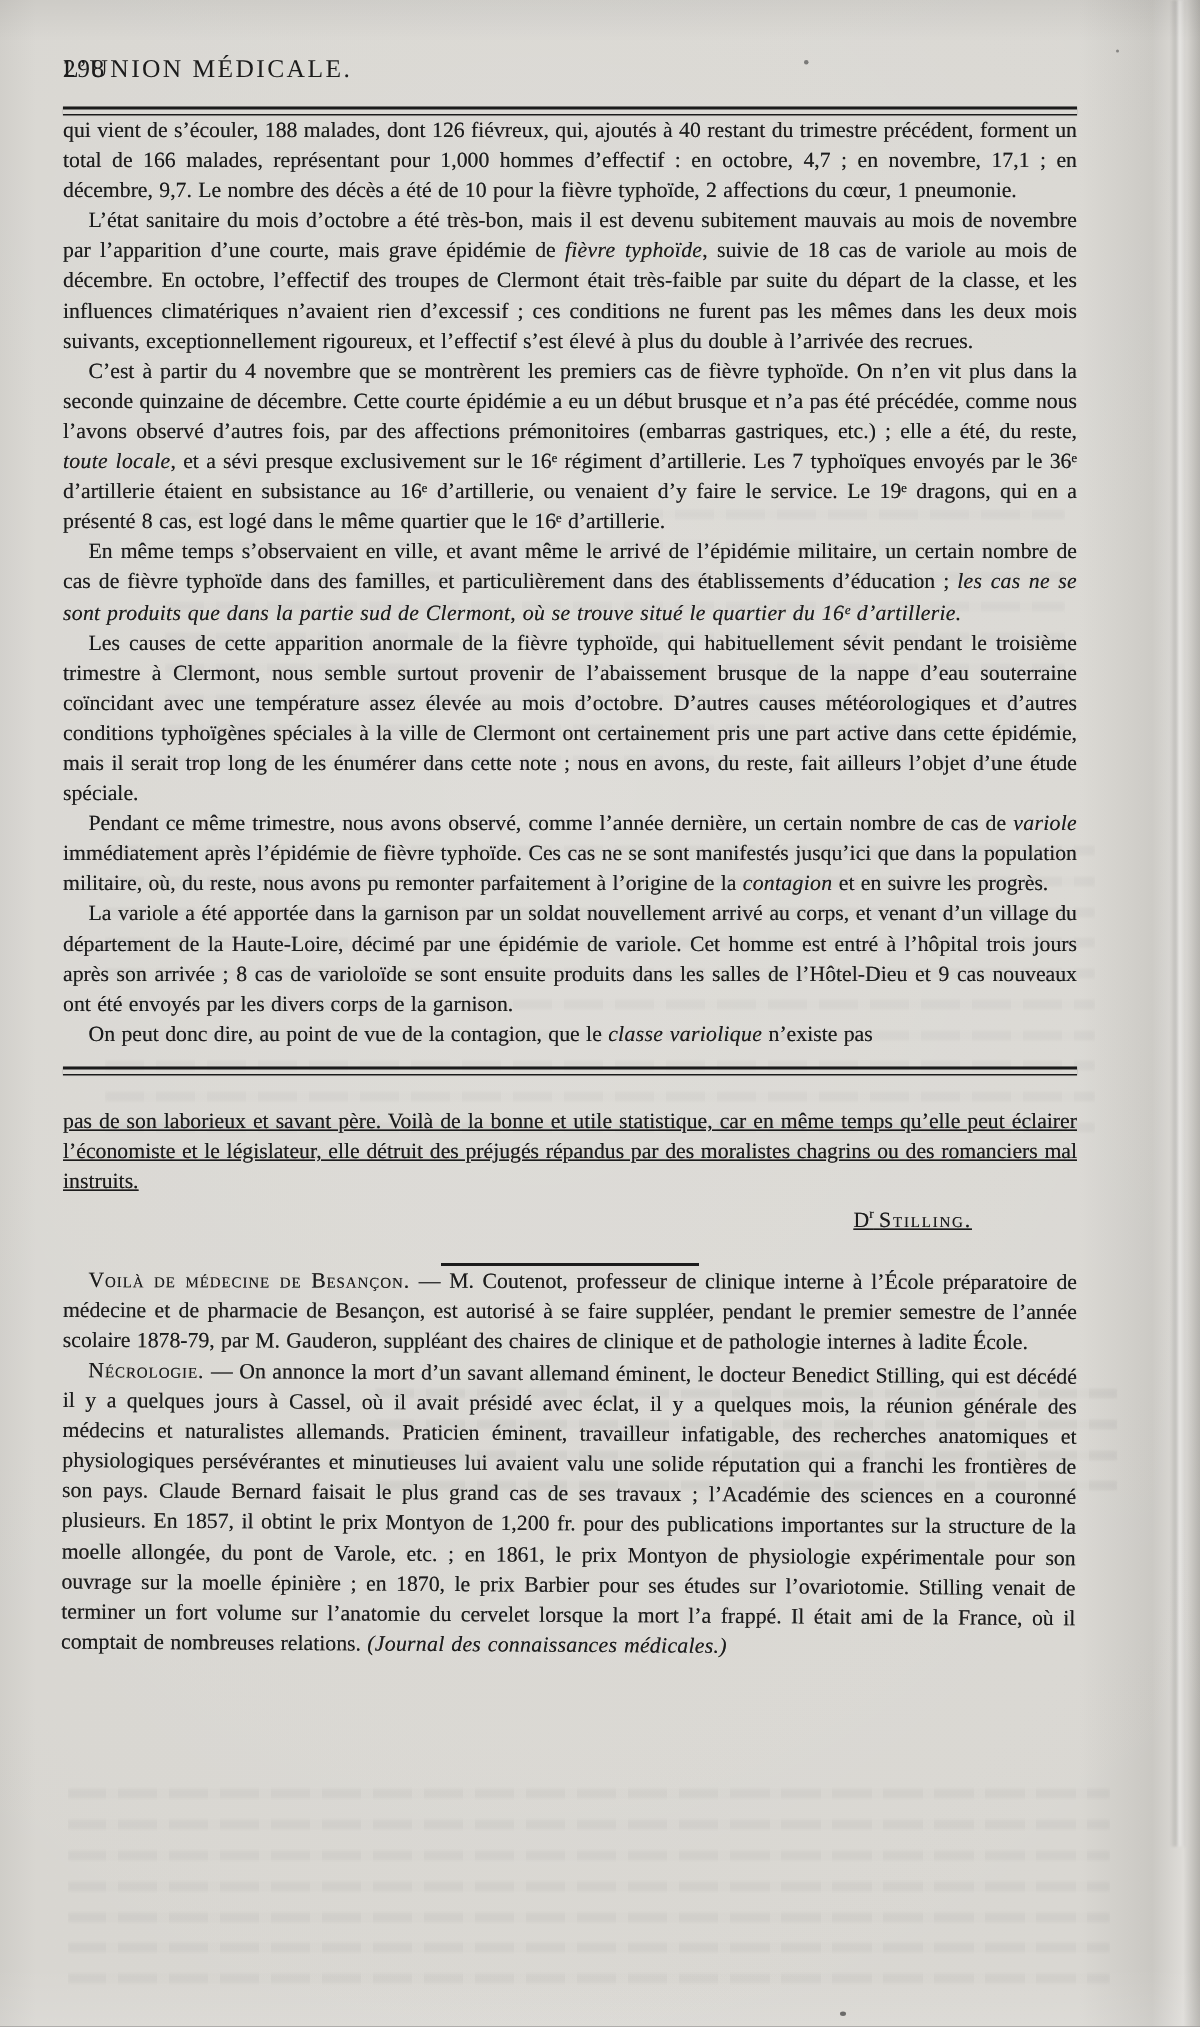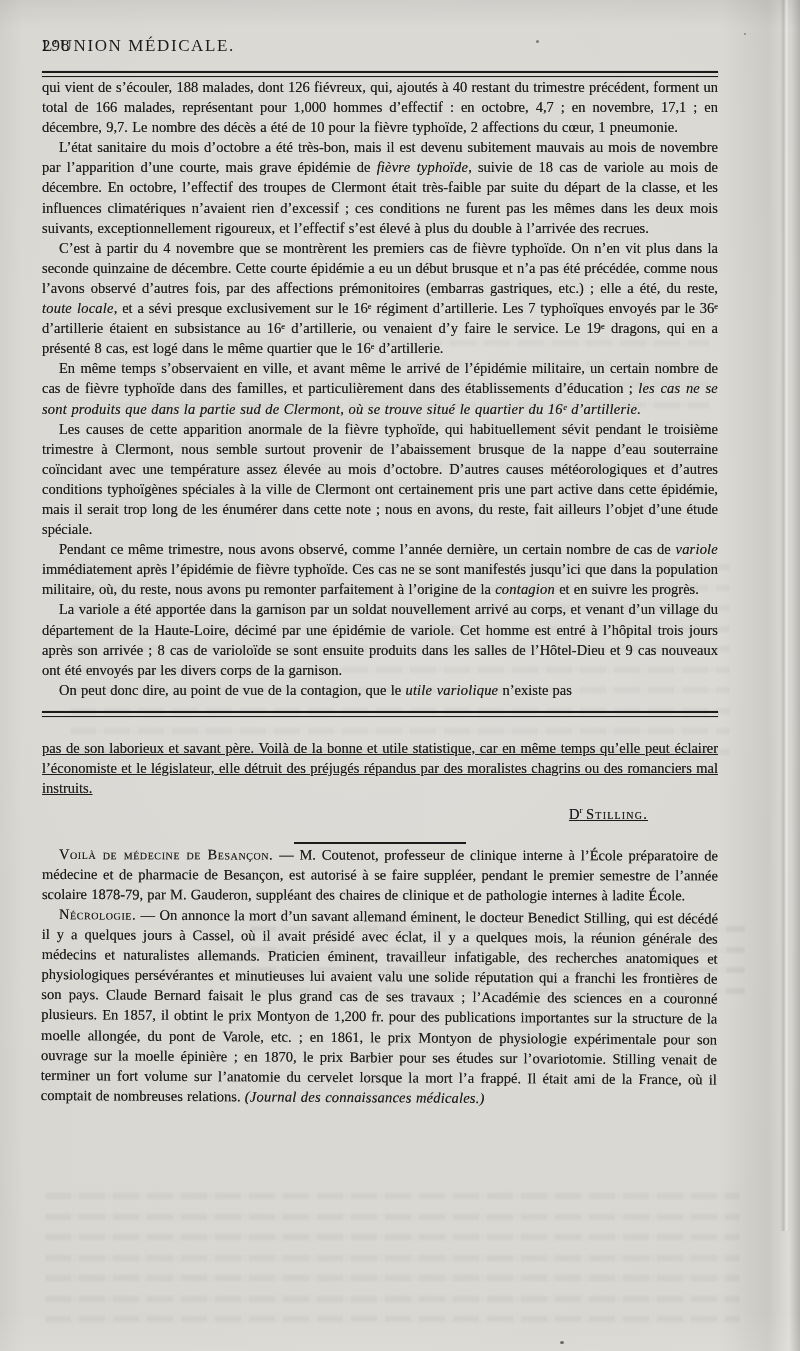--- a/index.html
+++ b/index.html
@@ -106,21 +106,21 @@
     <div class="rule-double rule-head"></div>
 
     <section class="body-copy">
       <p class="para noindent"><span>qui vient de s’écouler, 188 malades, dont 126 fiévreux, qui, ajoutés à 40 restant du trimestre précédent, forment un total de 166 malades, représentant pour 1,000 hommes d’effectif : en octobre, 4,7 ; en novembre, 17,1 ; en décembre, 9,7. Le nombre des décès a été de 10 pour la fièvre typhoïde, 2 affections du cœur, 1 pneumonie.</span></p>
       <p class="para"><span>L’état sanitaire du mois d’octobre a été très-bon, mais il est devenu subitement mauvais au mois de novembre par l’apparition d’une courte, mais grave épidémie de </span><i>fièvre typhoïde</i><span>, suivie de 18 cas de variole au mois de décembre. En octobre, l’effectif des troupes de Clermont était très-faible par suite du départ de la classe, et les influences climatériques n’avaient rien d’excessif ; ces conditions ne furent pas les mêmes dans les deux mois suivants, exceptionnellement rigoureux, et l’effectif s’est élevé à plus du double à l’arrivée des recrues.</span></p>
       <p class="para"><span>C’est à partir du 4 novembre que se montrèrent les premiers cas de fièvre typhoïde. On n’en vit plus dans la seconde quinzaine de décembre. Cette courte épidémie a eu un début brusque et n’a pas été précédée, comme nous l’avons observé d’autres fois, par des affections prémonitoires (embarras gastriques, etc.) ; elle a été, du reste, </span><i>toute locale</i><span>, et a sévi presque exclusivement sur le 16ᵉ régiment d’artillerie. Les 7 typhoïques envoyés par le 36ᵉ d’artillerie étaient en subsistance au 16ᵉ d’artillerie, ou venaient d’y faire le service. Le 19ᵉ dragons, qui en a présenté 8 cas, est logé dans le même quartier que le 16ᵉ d’artillerie.</span></p>
       <p class="para"><span>En même temps s’observaient en ville, et avant même le arrivé de l’épidémie militaire, un certain nombre de cas de fièvre typhoïde dans des familles, et particulièrement dans des établissements d’éducation ; </span><i>les cas ne se sont produits que dans la partie sud de Clermont, où se trouve situé le quartier du 16ᵉ d’artillerie.</i></p>
       <p class="para"><span>Les causes de cette apparition anormale de la fièvre typhoïde, qui habituellement sévit pendant le troisième trimestre à Clermont, nous semble surtout provenir de l’abaissement brusque de la nappe d’eau souterraine coïncidant avec une température assez élevée au mois d’octobre. D’autres causes météorologiques et d’autres conditions typhoïgènes spéciales à la ville de Clermont ont certainement pris une part active dans cette épidémie, mais il serait trop long de les énumérer dans cette note ; nous en avons, du reste, fait ailleurs l’objet d’une étude spéciale.</span></p>
       <p class="para"><span>Pendant ce même trimestre, nous avons observé, comme l’année dernière, un certain nombre de cas de </span><i>variole</i><span> immédiatement après l’épidémie de fièvre typhoïde. Ces cas ne se sont manifestés jusqu’ici que dans la population militaire, où, du reste, nous avons pu remonter parfaitement à l’origine de la </span><i>contagion</i><span> et en suivre les progrès.</span></p>
       <p class="para"><span>La variole a été apportée dans la garnison par un soldat nouvellement arrivé au corps, et venant d’un village du département de la Haute-Loire, décimé par une épidémie de variole. Cet homme est entré à l’hôpital trois jours après son arrivée ; 8 cas de varioloïde se sont ensuite produits dans les salles de l’Hôtel-Dieu et 9 cas nouveaux ont été envoyés par les divers corps de la garnison.</span></p>
-      <p class="para"><span>On peut donc dire, au point de vue de la contagion, que le </span><i>utile variolique</i><span> n’existe pas</span></p>
+      <p class="para"><span>On peut donc dire, au point de vue de la contagion, que le </span><i>classe variolique</i><span> n’existe pas</span></p>
     </section>
 
     <div class="rule-double rule-mid"></div>
 
     <section class="continuation">
       <p class="para noindent"><span>pas de son laborieux et savant père. Voilà de la bonne et utile statistique, car en même temps qu’elle peut éclairer l’économiste et le législateur, elle détruit des préjugés répandus par des moralistes chagrins ou des romanciers mal instruits.</span></p>
       <p class="signature"><span>D</span><sup>r</sup><span> </span><span class="sc">Stilling.</span></p>
     </section>
 
     <div class="rule-short"></div>

